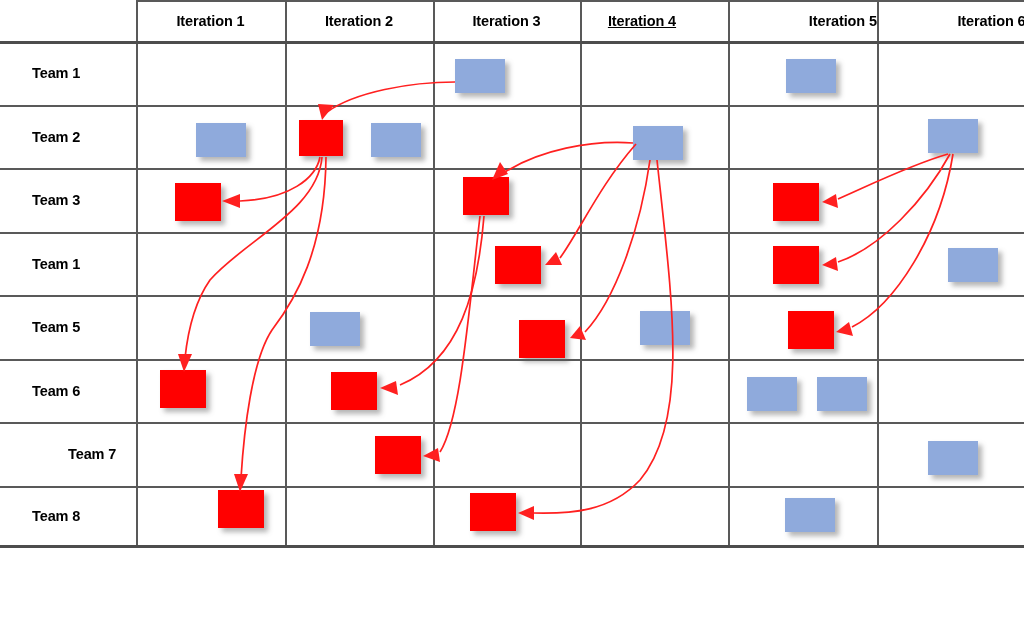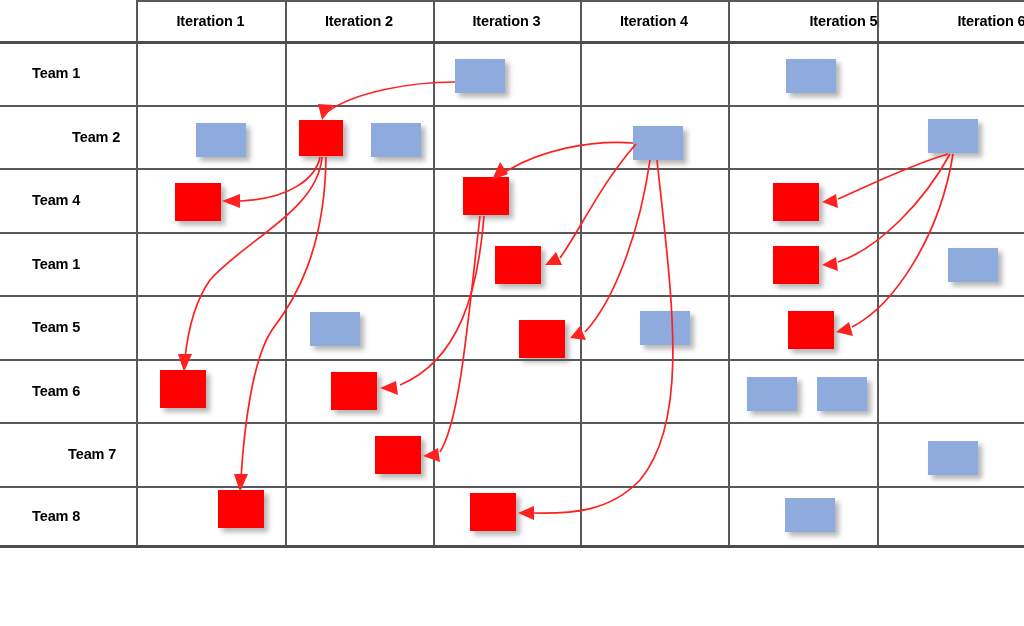--- a/index.html
+++ b/index.html
@@ -140,29 +140,29 @@
       <div class="hline" style="left: 0px; top: 359px; width: 1024px;"></div>
       <div class="hline" style="left: 0px; top: 422px; width: 1024px;"></div>
       <div class="hline" style="left: 0px; top: 486px; width: 1024px;"></div>
       <div class="hline thick" style="left: 0px; top: 545px; width: 1024px;"></div>
     </div>
 
   <div id="col-heads">
       <div class="col-head" style="left: 136px; width: 149px;">Iteration 1</div>
       <div class="col-head" style="left: 285px; width: 148px;">Iteration 2</div>
       <div class="col-head" style="left: 433px; width: 147px;">Iteration 3</div>
-      <div class="col-head" style="left: 580px; width: 148px;">Iteration 4</div>
-      <div class="col-head" style="left: 769px; width: 149px;">Iteration 5</div>
+      <div class="col-head" style="left: 568px; width: 148px; text-decoration: underline;">Iteration 4</div>
+      <div class="col-head" style="left: 728px; width: 149px; text-align: right;">Iteration 5</div>
       <div class="col-head" style="left: 877px; width: 147px; margin-left: 41px;">Iteration 6</div>
     </div>
 
   <div id="row-heads">
       <div class="row-head" style="top: 62px;">Team 1</div>
-      <div class="row-head" style="top: 125.5px; margin-left: 40px;">Team 2</div>
-      <div class="row-head" style="top: 189px;">Team 4</div>
+      <div class="row-head" style="top: 125.5px;">Team 2</div>
+      <div class="row-head" style="top: 189px;">Team 3</div>
       <div class="row-head" style="top: 252.5px;">Team 1</div>
       <div class="row-head" style="top: 316px;">Team 5</div>
       <div class="row-head" style="top: 379.5px;">Team 6</div>
       <div class="row-head" style="top: 443px; margin-left: 36px;">Team 7</div>
       <div class="row-head" style="top: 504.5px;">Team 8</div>
     </div>
 
   <div id="cards-layer">
       <div class="card feature" style="left: 455px; top: 59px; width: 50px; height: 34px;"></div>
       <div class="card feature" style="left: 786px; top: 59px; width: 50px; height: 34px;"></div>

